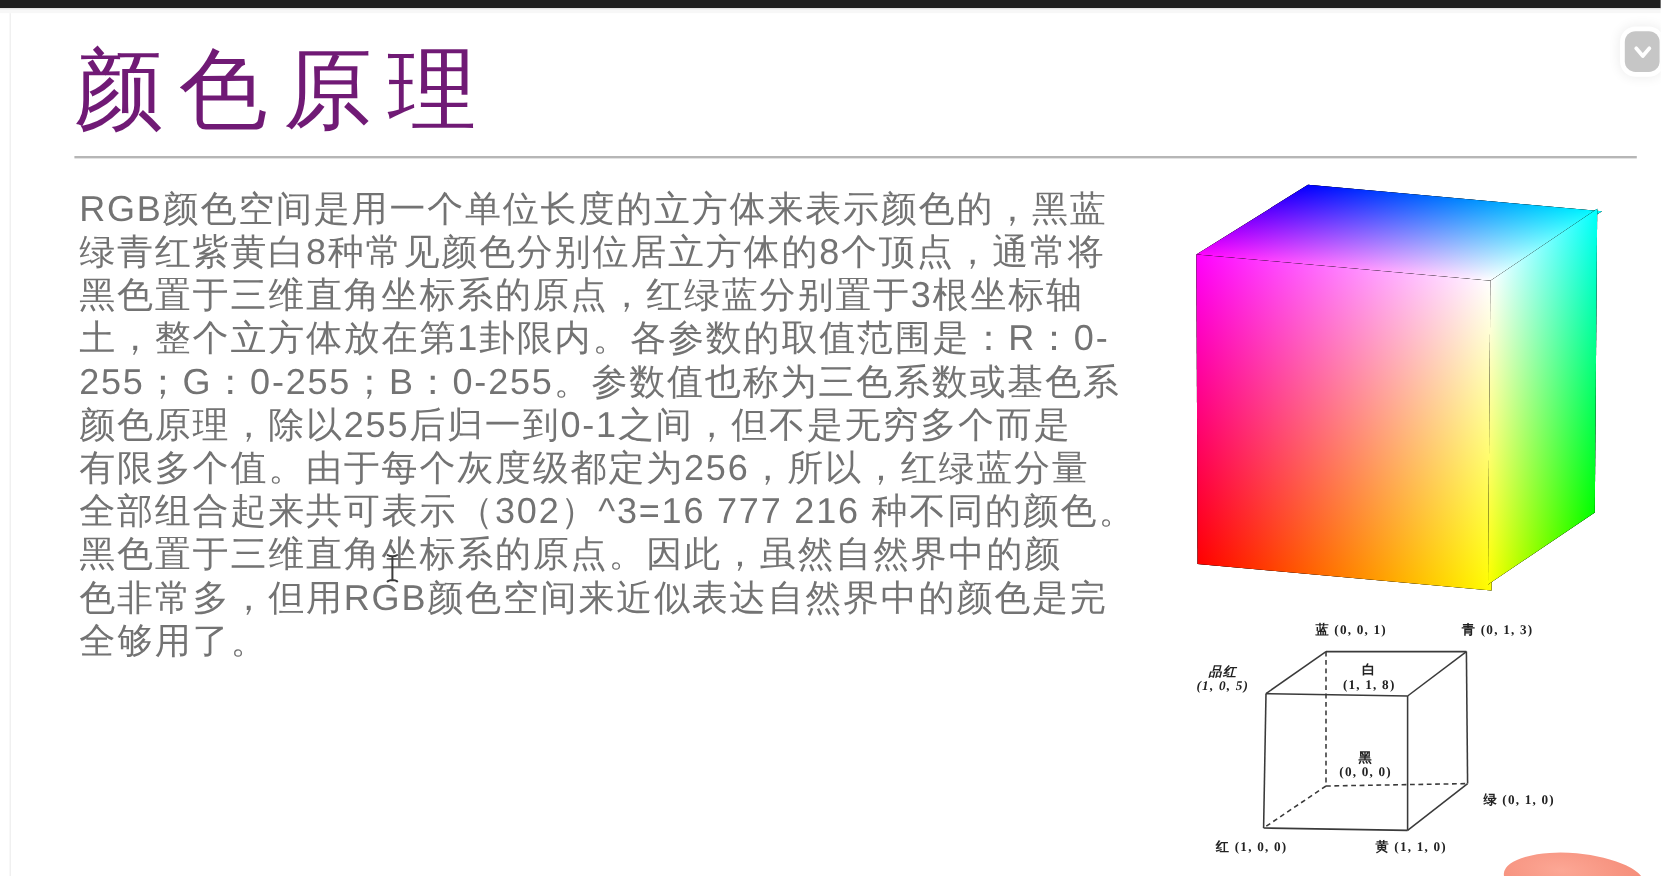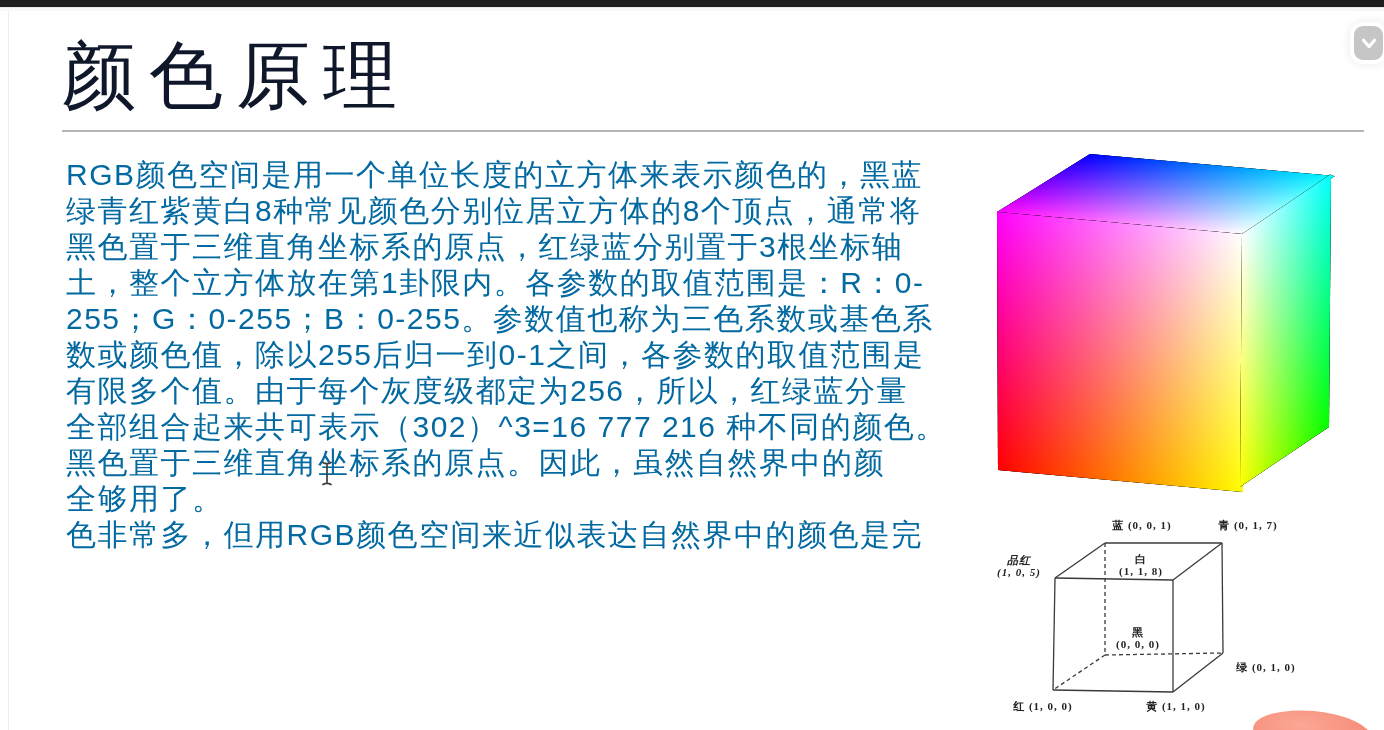--- a/index.html
+++ b/index.html
@@ -6,26 +6,26 @@
   html,body { width:1384px; height:730px; overflow:hidden; background:#fff;
               font-family:"Liberation Sans","DejaVu Sans",sans-serif; }
   body { position:relative; }
 
   .top-bar { position:absolute; left:0; top:0; width:1384px; height:7px; background:#1e1e1e; }
   .top-strip { position:absolute; left:0; top:7px; width:1384px; height:4px;
                background:#f7f7f7; border-top:1px solid #e9e9e9; }
   .slide-edge { position:absolute; left:8px; top:11px; bottom:0; width:1px; background:#ededed; }
 
   .slide-title { position:absolute; left:62px; top:34px; font-family:"Liberation Serif","DejaVu Serif",serif;
-                 font-size:74px; font-weight:400; color:#0f172a; letter-spacing:13px;
+                 font-size:74px; font-weight:400; color:#701a75; letter-spacing:13px;
                  line-height:1.15; white-space:nowrap; }
   .title-rule { position:absolute; left:62px; top:130px; width:1302px; height:2px; background:#b6b6b6; }
 
   .body-text { position:absolute; left:66px; top:157px; font-size:30px; line-height:36px;
-               color:#0369a1; letter-spacing:1.5px; }
+               color:#737373; letter-spacing:1.5px; }
   .body-text .line { white-space:nowrap; }
 
   
   .rgb-cube { position:absolute; left:960px; top:140px; width:392px; height:362px; filter:blur(0.6px); }
   .face { position:absolute; left:0; top:0; width:100px; height:100px;
           transform-origin:0 0; isolation:isolate; }
   .face .g { position:absolute; inset:0; mix-blend-mode:screen; }
   .face-top   { background:#0000ff; transform:matrix(0.93,-0.58,2.45,0.22,37,72); }
   .face-top   .gx { background:linear-gradient(to right,#ff0000,#000000); }
   .face-top   .gy { background:linear-gradient(to bottom,#000000,#00ff00); }
@@ -64,26 +64,26 @@
 
 <h1 class="slide-title">颜色原理</h1>
 <div class="title-rule"></div>
 
 <div class="body-text">
   <div class="line">RGB颜色空间是用一个单位长度的立方体来表示颜色的，黑蓝</div>
   <div class="line">绿青红紫黄白8种常见颜色分别位居立方体的8个顶点，通常将</div>
   <div class="line">黑色置于三维直角坐标系的原点，红绿蓝分别置于3根坐标轴</div>
   <div class="line">土，整个立方体放在第1卦限内。各参数的取值范围是：R：0-</div>
   <div class="line">255；G：0-255；B：0-255。参数值也称为三色系数或基色系</div>
-  <div class="line">数或颜色值，除以255后归一到0-1之间，各参数的取值范围是</div>
+  <div class="line">颜色原理，除以255后归一到0-1之间，但不是无穷多个而是</div>
   <div class="line">有限多个值。由于每个灰度级都定为256，所以，红绿蓝分量</div>
   <div class="line">全部组合起来共可表示（302）^3=16 777 216 种不同的颜色。</div>
   <div class="line">黑色置于三维直角坐标系的原点。因此，虽然自然界中的颜</div>
+  <div class="line">色非常多，但用RGB颜色空间来近似表达自然界中的颜色是完</div>
   <div class="line">全够用了。</div>
-  <div class="line">色非常多，但用RGB颜色空间来近似表达自然界中的颜色是完</div>
 </div>
 
 <div class="rgb-cube">
   <div class="face face-top">
     <div class="g gx"></div>
       <div class="g gy"></div>
   </div>
   <div class="face face-front">
     <div class="g gx"></div>
       <div class="g gy"></div>
@@ -106,27 +106,27 @@
       <line x1="247" y1="33" x2="248" y2="143"></line>
       <line x1="78" y1="180" x2="198" y2="182"></line>
       <line x1="198" y1="182" x2="248" y2="143"></line>
       <g stroke-dasharray="4 3">
         <line x1="130" y1="33" x2="130" y2="145"></line>
         <line x1="130" y1="145" x2="78" y2="180"></line>
         <line x1="130" y1="145" x2="248" y2="143"></line>
       </g>
     </g>
   </svg>
-  <div class="vlabel" style="left:151px; top:15px;margin-left:16px;">
+  <div class="vlabel" style="left:151px; top:15px;">
     <span>蓝</span>
     <span>(0, 0, 1)</span>
   </div>
   <div class="vlabel" style="left:273px; top:15px;">
     <span>青</span>
-    <span>(0, 1, 7)</span>
+    <span>(0, 1, 3)</span>
   </div>
   <div class="vlabel" style="left:44px; top:56px;font-style:italic;">
     <div>品红</div>
     <div>(1, 0, 5)</div>
   </div>
   <div class="vlabel" style="left:166px; top:55px;">
     <div>白</div>
     <div>(1, 1, 8)</div>
   </div>
   <div class="vlabel" style="left:163px; top:128px;">

